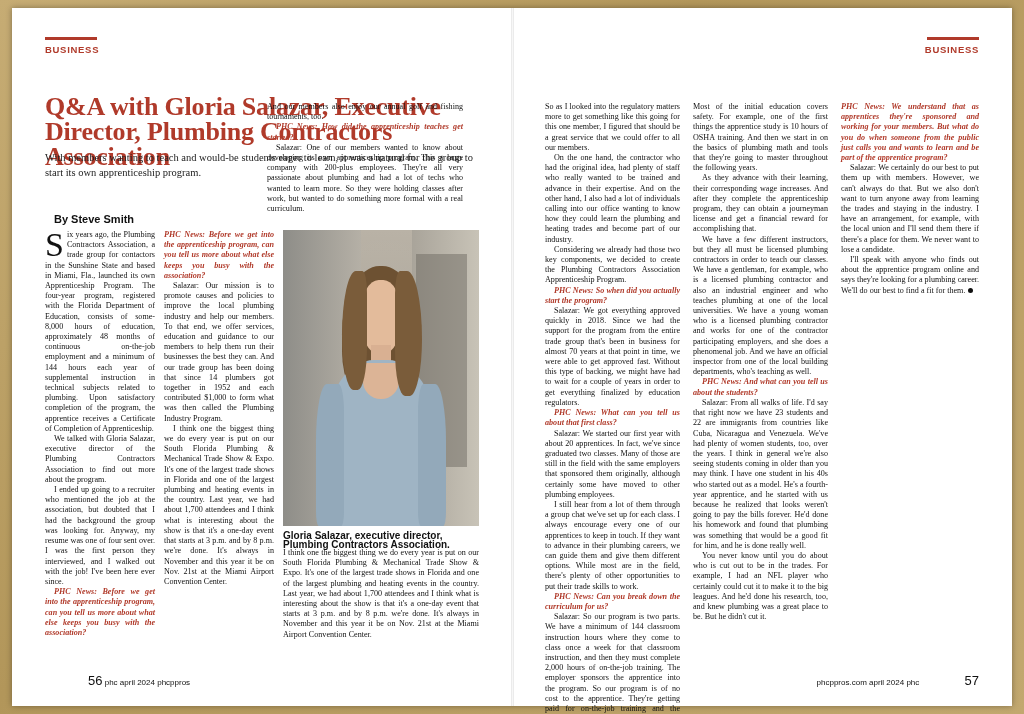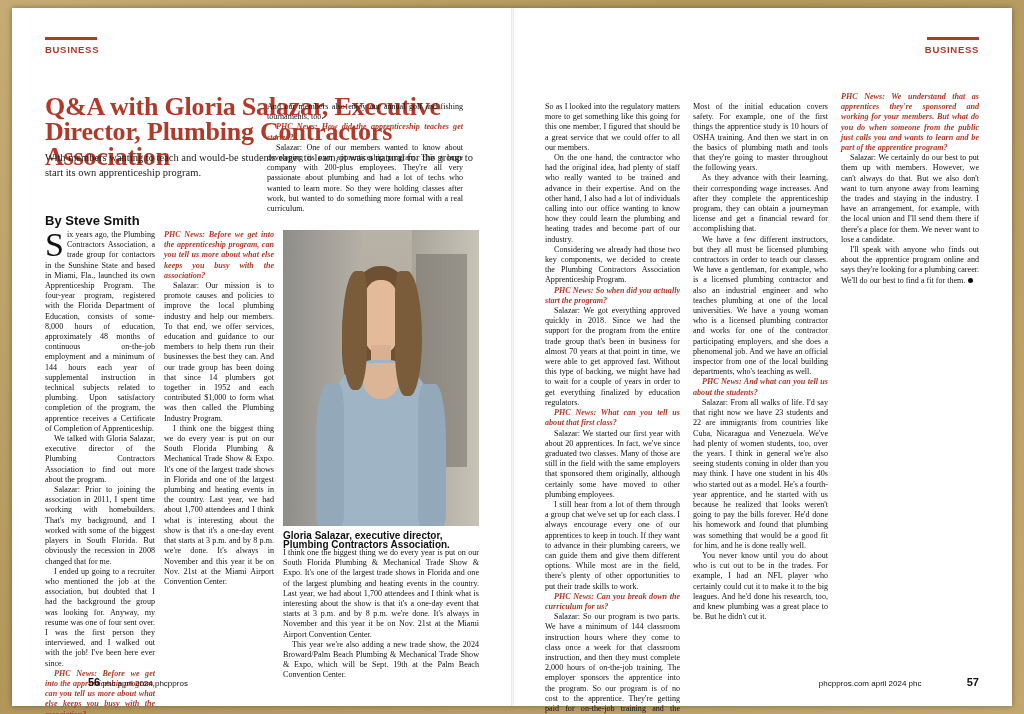--- a/index.html
+++ b/index.html
@@ -79,25 +79,25 @@
     left: 33px;
     top: 143px;
     width: 430px;
     font-family: Liberation Serif, serif;
     font-size: 10.5px;
     line-height: 14.5px;
     color: #222;
   }
   .byline {
     position: absolute;
-    left: 33px;
+    left: 42px;
     top: 205px;
     font-family: "Liberation Sans", sans-serif;
     font-weight: bold;
-    font-size: 13px;
+    font-size: 11px;
     color: #111;
   }
 
   
   .col {
     position: absolute;
     font-size: 8.1px;
     line-height: 10.2px;
     color: #111;
     text-align: justify;
@@ -170,33 +170,33 @@
     font-weight: bold;
     font-size: 10px;
     line-height: 9px;
     color: #111;
   }
   #lp-col3b { left: 271px; top: 540px; width: 196px; }
 
   
   #rp-col1 { left: 33px;  top: 94px; width: 135px; }
   #rp-col2 { left: 181px; top: 94px; width: 135px; }
-  #rp-col3 { left: 329px; top: 84px; width: 138px; }
+  #rp-col3 { left: 329px; top: 94px; width: 138px; }
 
   
   .folio {
     position: absolute;
     bottom: 18px;
     font-family: "Liberation Sans", sans-serif;
     font-size: 8px;
     color: #111;
   }
   .folio .num {
-    font-size: 11px;
-    font-weight: bold;
+    font-size: 13px;
+    font-weight: normal;
     padding-left: 43px;
   }
   .folio-left { left: 33px; }
   .folio-right { right: 33px; }
   .endmark {
     display: inline-block;
     width: 5px; height: 5px;
     border-radius: 50%;
     background: #111;
     margin-left: 3px;
@@ -213,21 +213,20 @@
       <div class="rh-rule rh-rule-left"></div>
       <div class="running-head rh-left">BUSINESS</div>
 
       <div class="headline">Q&amp;A with Gloria Salazar, Executive Director, Plumbing Contractors Association</div>
       <div class="deck">With members wanting to teach and would-be students eager to learn, it was a natural for the group to start its own apprenticeship program.</div>
       <div class="byline">By Steve Smith</div>
 
       <div class="col" id="lp-col1">
         <p class="noindent"><span class="dropcap">S</span><span>ix years ago, the Plumbing Contractors Association, a trade group for contactors in the Sunshine State and based in Miami, Fla., launched its own Apprenticeship Program. The four-year program, registered with the Florida Department of Education, consists of some-8,000 hours of education, approximately 48 months of continuous on-the-job employment and a minimum of 144 hours each year of supplemental instruction in technical subjects related to plumbing. Upon satisfactory completion of the program, the apprentice receives a Certificate of Completion of Apprenticeship.</span></p>
         <p>We talked with Gloria Salazar, executive director of the Plumbing Contractors Association to find out more about the program.</p>
-        <p>Salazar: Prior to joining the association in 2011, I spent time working with homebuilders. That's my background, and I worked with some of the biggest players in South Florida. But obviously the recession in 2008 changed that for me.</p>
         <p>I ended up going to a recruiter who mentioned the job at the association, but doubted that I had the background the group was looking for. Anyway, my resume was one of four sent over. I was the first person they interviewed, and I walked out with the job! I've been here ever since.</p>
         <p class="q">PHC News: Before we get into the apprenticeship program, can you tell us more about what else keeps you busy with the association?</p>
 
       </div>
 
       <div class="col" id="lp-col2">
         <p class="q noindent">PHC News: Before we get into the apprenticeship program, can you tell us more about what else keeps you busy with the association?</p>
         <p>Salazar: Our mission is to promote causes and policies to improve the local plumbing industry and help our members. To that end, we offer services, education and guidance to our members to help them run their businesses the best they can. And our trade group has been doing that since 14 plumbers got together in 1952 and each contributed $1,000 to form what was then called the Plumbing Industry Program.</p>
         <p>I think one the biggest thing we do every year is put on our South Florida Plumbing &amp; Mechanical Trade Show &amp; Expo. It's one of the largest trade shows in Florida and one of the largest plumbing and heating events in the country. Last year, we had about 1,700 attendees and I think what is interesting about the show is that it's a one-day event that starts at 3 p.m. and by 8 p.m. we're done. It's always in November and this year it be on Nov. 21st at the Miami Airport Convention Center.</p>
       </div>
@@ -251,21 +250,20 @@
           <div class="ph-arm-r"></div>
           <div class="ph-neckline"></div>
           <div class="ph-hair-front-l"></div>
           <div class="ph-hair-front-r"></div>
         </div>
       </div>
       <div class="caption">Gloria Salazar, executive director, Plumbing Contractors Association.</div>
 
       <div class="col" id="lp-col3b">
         <p class="noindent">I think one the biggest thing we do every year is put on our South Florida Plumbing &amp; Mechanical Trade Show &amp; Expo. It's one of the largest trade shows in Florida and one of the largest plumbing and heating events in the country. Last year, we had about 1,700 attendees and I think what is interesting about the show is that it's a one-day event that starts at 3 p.m. and by 8 p.m. we're done. It's always in November and this year it be on Nov. 21st at the Miami Airport Convention Center.</p>
-        <p>This year we're also adding a new trade show, the 2024 Broward/Palm Beach Plumbing &amp; Mechanical Trade Show &amp; Expo, which will be Sept. 19th at the Palm Beach Convention Center.</p>
       </div>
 
       <div class="folio folio-left">
         <span class="num">56</span>
         <span>phc  april 2024  phcppros</span>
       </div>
     </div>
 
     <div class="page">
       <div class="rh-rule rh-rule-right"></div>

